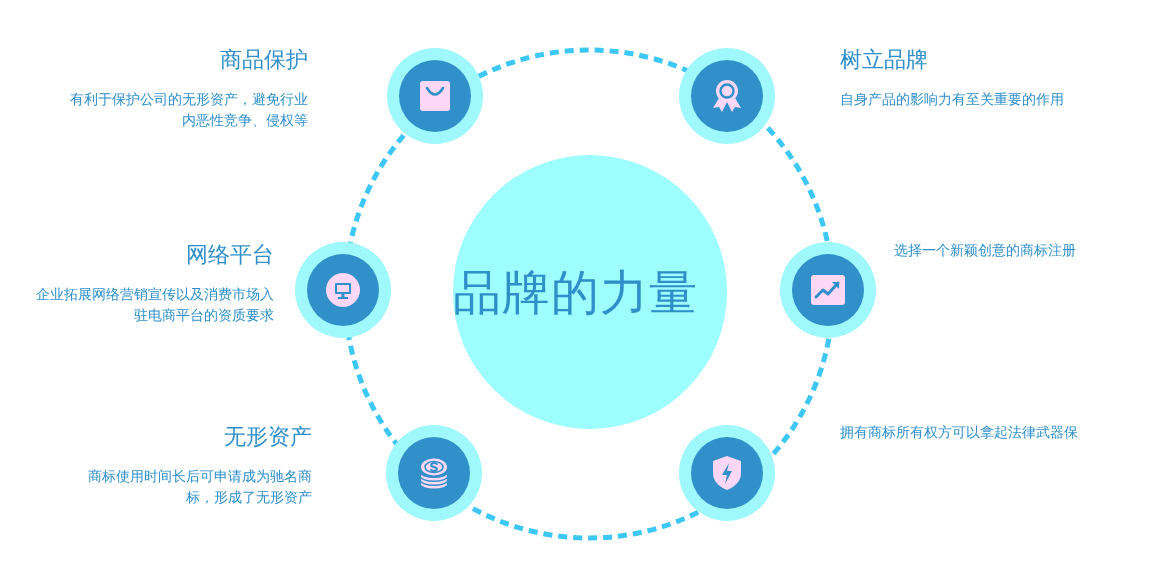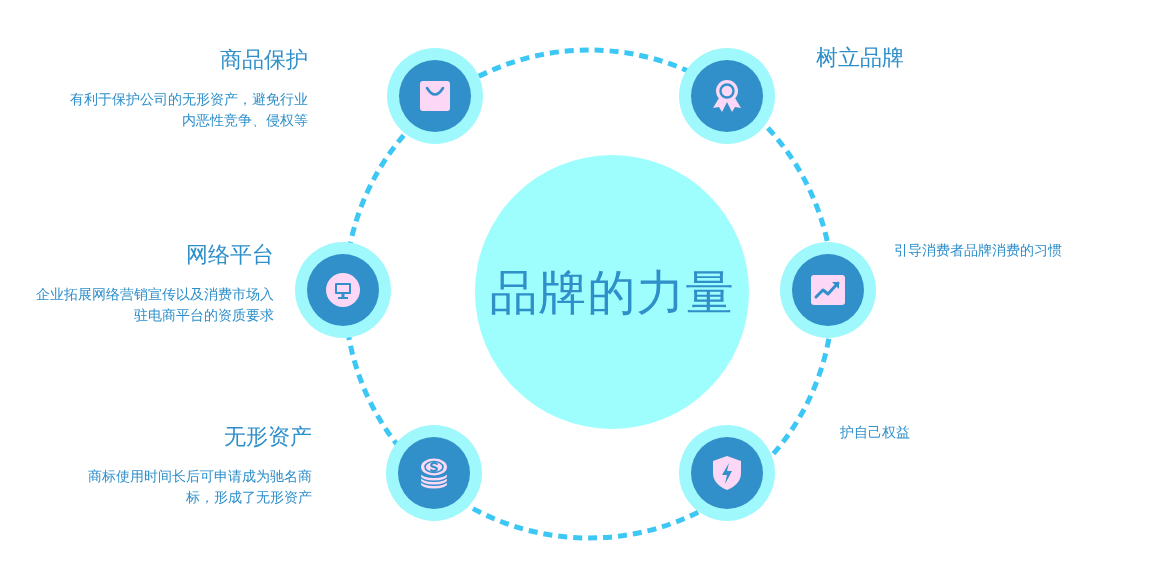--- a/index.html
+++ b/index.html
@@ -1,21 +1,21 @@
 <!DOCTYPE html>
 <html><head>
 <meta charset="utf-8">
 <style>
   html, body { margin:0; padding:0; background:#ffffff; }
   body { width:1170px; height:567px; position:relative; overflow:hidden;
          font-family: "DejaVu Sans", "Liberation Sans", sans-serif; }
   .canvas { position:absolute; left:0; top:0; width:1170px; height:567px; }
   svg.ring { position:absolute; left:0; top:0; }
-  .center-circle { position:absolute; left:475px; top:155px; width:274px; height:274px;
-    border-radius:50%; background:#9efdfd; display:flex; align-items:center; justify-content:center; }
+  .center-circle { position:absolute; left:453px; top:155px; width:274px; height:274px;
+    border-radius:50%; background:#9efdfd; display:flex; align-items:center; justify-content:flex-start; }
   .center-title { color:#2f8fc9; font-size:48px; letter-spacing:1px; margin-top:2px; }
   .node { position:absolute; width:96px; height:96px; border-radius:50%; background:#9ff8fb;
           display:flex; align-items:center; justify-content:center; }
   .node .inner { width:72px; height:72px; border-radius:50%; background:#318fc9;
           display:flex; align-items:center; justify-content:center; }
   .item { position:absolute; color:#2e8fca; }
   .item .title { font-size:22px; line-height:30px; margin-bottom:14px; }
   .item .desc { font-size:14px; line-height:21px; }
   .left { text-align:right; }
   .right { text-align:left; }
@@ -100,47 +100,48 @@
   </div>
 
   <div class="item left" style="right:862px; top:45px; width:320px;">
     <div class="title">商品保护</div>
     <div class="desc">
       <div>有利于保护公司的无形资产，避免行业</div>
       <div>内恶性竞争、侵权等</div>
     </div>
   </div>
 
-  <div class="item right" style="left:816px; top:45px; width:320px;font-family:Liberation Mono, monospace;">
+  <div class="item right" style="left:840px; top:45px; width:320px;">
     <div class="title">树立品牌</div>
     <div class="desc">
+      <div>自身产品的影响力有至关重要的作用</div>
     </div>
   </div>
 
   <div class="item left" style="right:896px; top:240px; width:320px;">
     <div class="title">网络平台</div>
     <div class="desc">
       <div>企业拓展网络营销宣传以及消费市场入</div>
       <div>驻电商平台的资质要求</div>
     </div>
   </div>
 
   <div class="item right" style="left:894px; top:240px; width:276px;">
     <div class="desc">
-      <div>引导消费者品牌消费的习惯</div>
+      <div>选择一个新颖创意的商标注册</div>
     </div>
   </div>
 
   <div class="item left" style="right:858px; top:422px; width:320px;">
     <div class="title">无形资产</div>
     <div class="desc">
       <div>商标使用时间长后可申请成为驰名商</div>
       <div>标，形成了无形资产</div>
     </div>
   </div>
 
   <div class="item right" style="left:840px; top:422px; width:320px;">
     <div class="desc">
-      <div>护自己权益</div>
+      <div>拥有商标所有权方可以拿起法律武器保</div>
     </div>
   </div>
 
 </div>
 
 </body></html>

